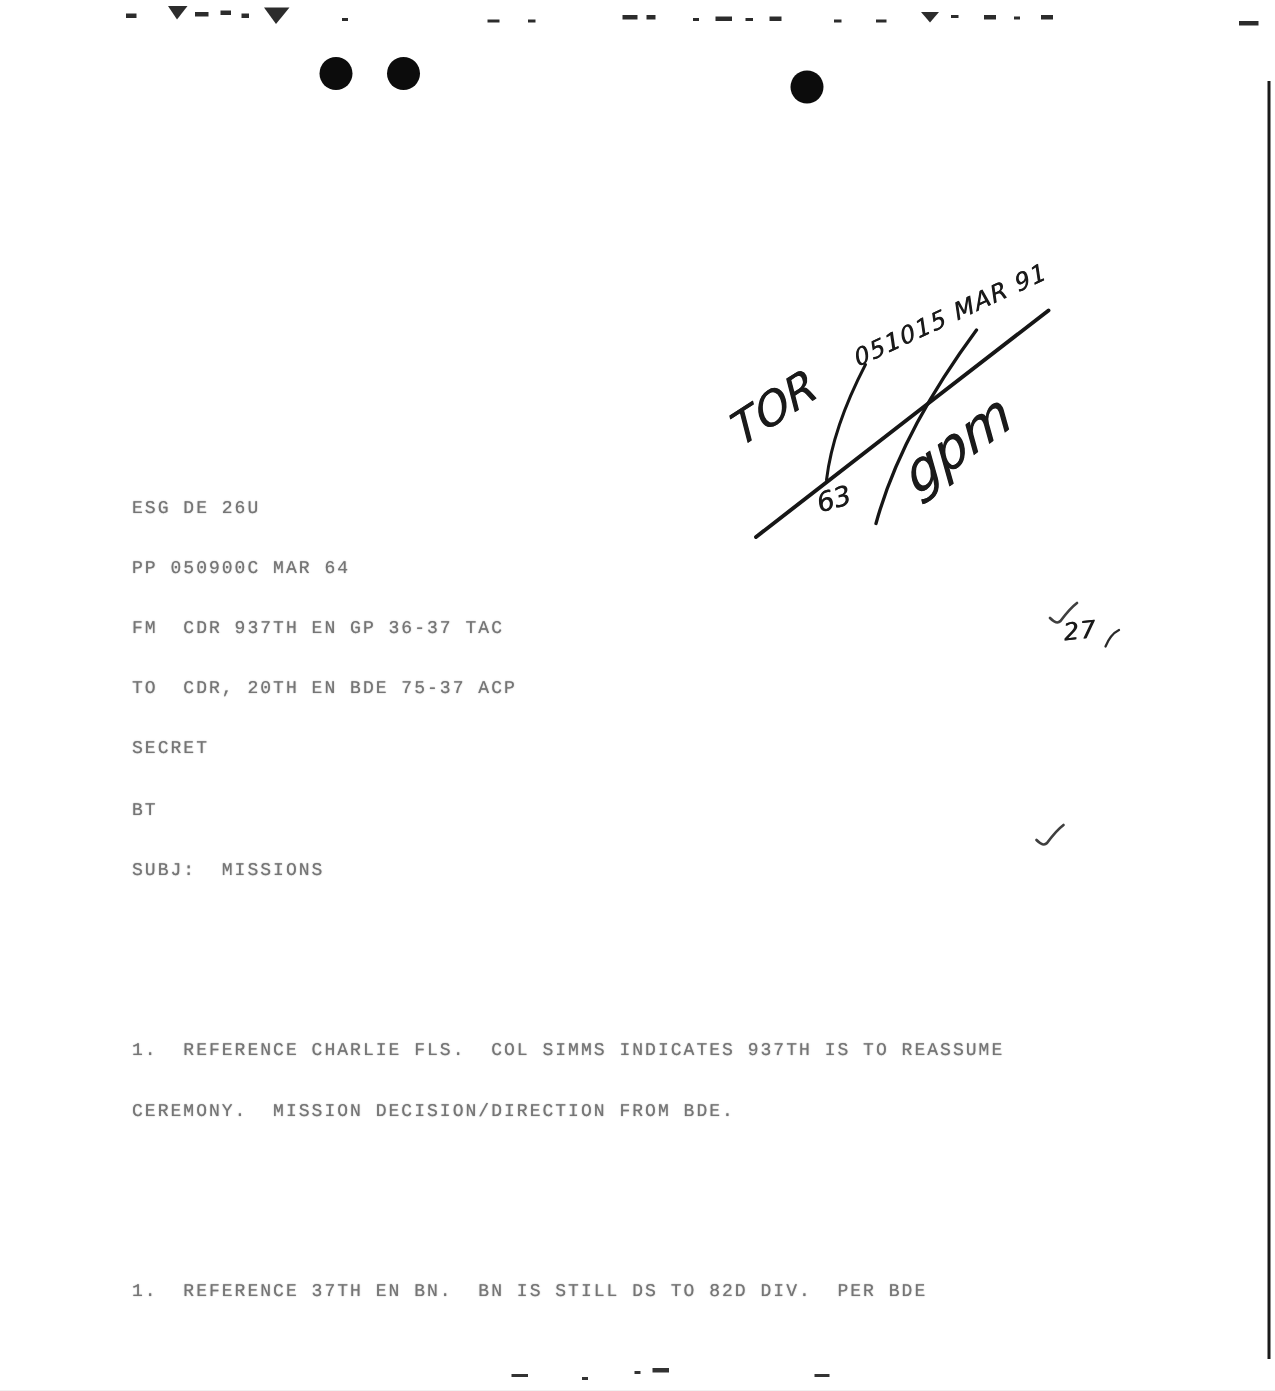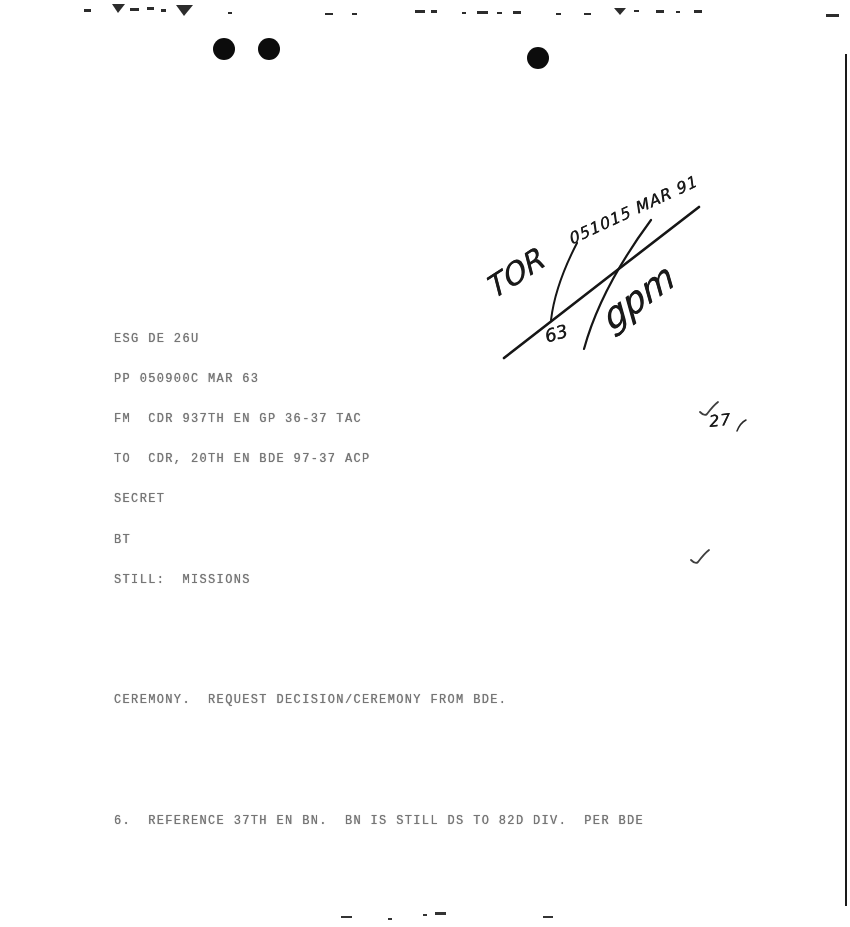--- a/index.html
+++ b/index.html
@@ -45,21 +45,21 @@
     top: 279px;
     font-family: "Liberation Mono", "DejaVu Sans Mono", monospace;
     font-size: 12px;
     line-height: 13.4px;
     letter-spacing: 1.35px;
     color: #757575;
     white-space: pre;
     text-shadow: 0 0 0.8px rgba(110,110,110,0.85);
   }
   .typed .block { margin-bottom: 13.4px; }
-  .typed .line { height: 13.4px; margin-left: 26px; }
+  .typed .line { height: 13.4px; }
   .hw {
     position: absolute;
     color: #1a1a1a;
     font-family: "DejaVu Sans", sans-serif;
     font-style: italic;
     transform-origin: left center;
     white-space: nowrap;
     text-shadow: 0.4px 0 0 currentColor;
   }
   .hw-tor      { left: 490px; top: 272px; font-size: 30px; transform: rotate(-33deg) skewX(-8deg); }
@@ -110,34 +110,35 @@
 
   <div class="hole hole-1"></div>
   <div class="hole hole-2"></div>
   <div class="hole hole-3"></div>
 
   <div class="edge-line"></div>
 
   <div class="typed">
     <div class="block">
       <div class="line">ESG DE 26U</div>
-      <div class="line">PP 050900C MAR 63</div>
+      <div class="line">PP 050900C MAR 64</div>
       <div class="line">FM  CDR 937TH EN GP 36-37 TAC</div>
-      <div class="line">TO  CDR, 20TH EN BDE 97-37 ACP</div>
+      <div class="line">TO  CDR, 20TH EN BDE 75-37 ACP</div>
       <div class="line">SECRET</div>
       <div class="line">BT</div>
-      <div class="line">STILL:  MISSIONS</div>
+      <div class="line">SUBJ:  MISSIONS</div>
     </div>
 
     <div class="block">
-      <div class="line">CEREMONY.  REQUEST DECISION/CEREMONY FROM BDE.</div>
+      <div class="line">1.  REFERENCE CHARLIE FLS.  COL SIMMS INDICATES 937TH IS TO REASSUME</div>
+      <div class="line">CEREMONY.  MISSION DECISION/DIRECTION FROM BDE.</div>
     </div>
 
     <div class="block">
-      <div class="line">6.  REFERENCE 37TH EN BN.  BN IS STILL DS TO 82D DIV.  PER BDE</div>
+      <div class="line">1.  REFERENCE 37TH EN BN.  BN IS STILL DS TO 82D DIV.  PER BDE</div>
       
       
       
       
       
     </div>
 
     
 
     

